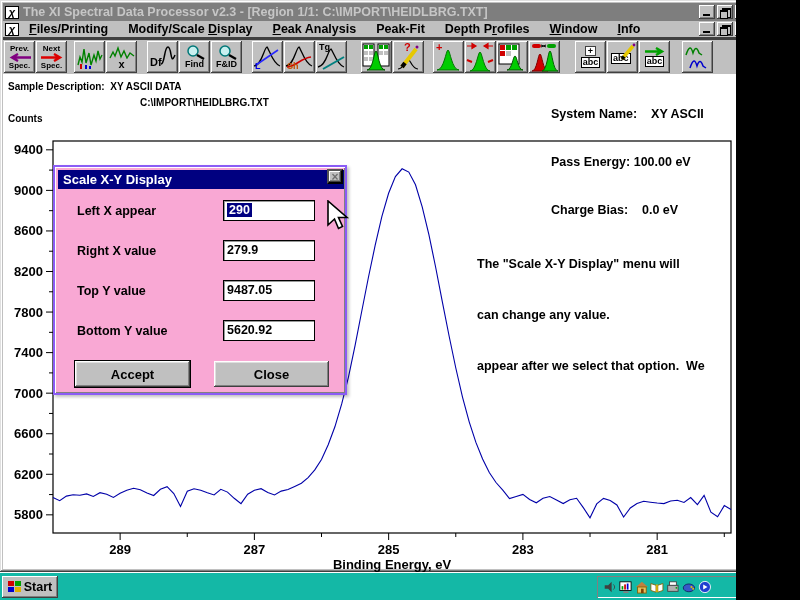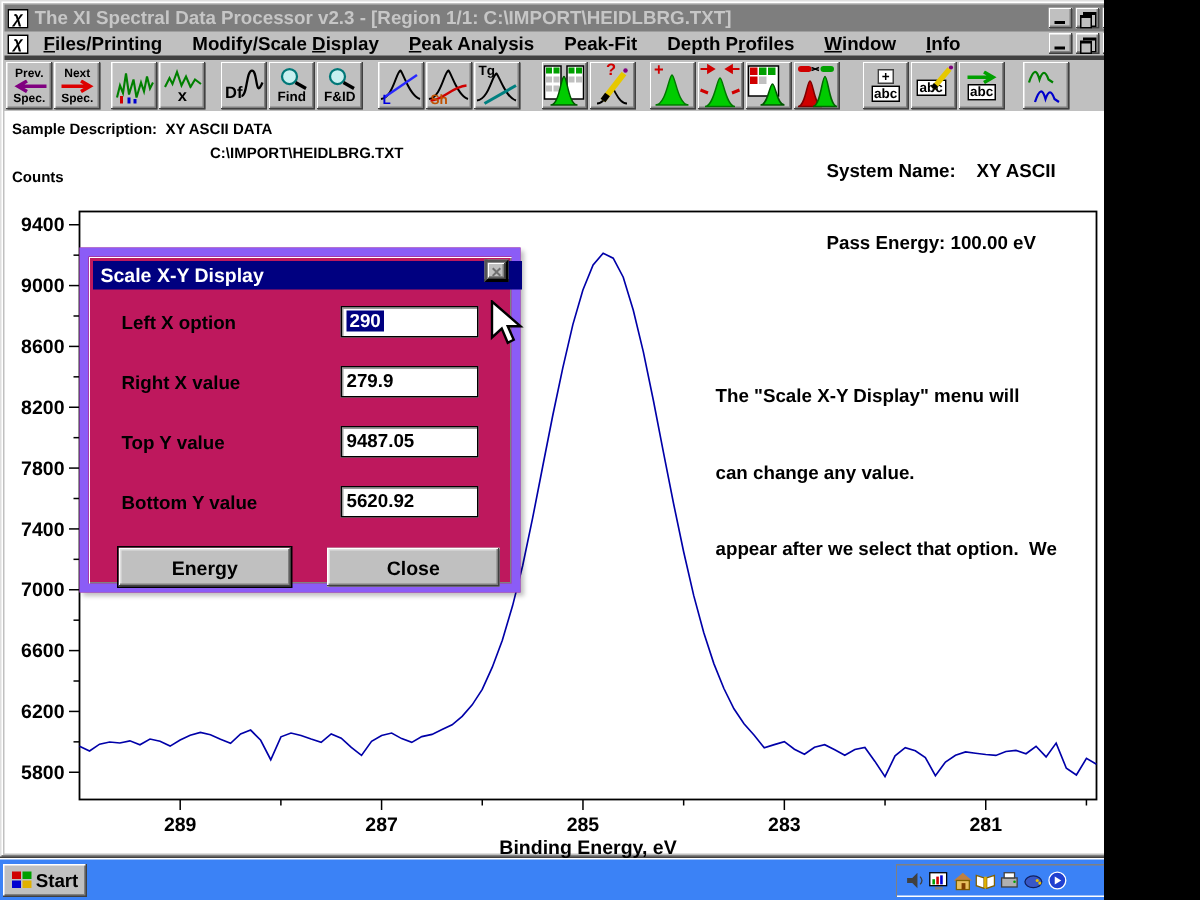--- a/index.html
+++ b/index.html
@@ -38,22 +38,22 @@
   .plusbox{display:inline-block;background:#fff;border:1px solid #404040;font-size:9px;font-weight:700;line-height:8px;width:11px;text-align:center;margin-bottom:1px;}
   
   .client{position:absolute;left:3px;top:74px;width:750px;height:495px;background:#fff;}
   .hdr-line{position:absolute;font-weight:700;font-size:10px;white-space:pre;}
   .info-block{position:absolute;left:548px;top:0px;font-weight:700;font-size:12.5px;line-height:16px;white-space:pre;}
   .annotation{position:absolute;left:474px;top:148px;width:274px;font-weight:700;font-size:12.5px;line-height:17px;white-space:pre;}
   #chart-svg{position:absolute;left:0;top:0;width:800px;height:600px;z-index:5;pointer-events:none;}
   .axis-label{font:700 13px "Liberation Sans",sans-serif;fill:#000;}
   .axis-title{font:700 13px "Liberation Sans",sans-serif;fill:#000;}
   
-  .dialog{position:absolute;left:53px;top:165px;width:294px;height:230px;z-index:10;background:#be185d;
-    border:6px solid #8b5cf6;box-shadow:inset 1px 1px 0 #fff,inset -1px -1px 0 #808080,2px 2px 3px rgba(0,0,0,.25);}
+  .dialog{position:absolute;left:53px;top:165px;width:294px;height:230px;z-index:10;background:#f9a8d4;
+    border:2px solid #8b5cf6;box-shadow:inset 1px 1px 0 #fff,inset -1px -1px 0 #808080,2px 2px 3px rgba(0,0,0,.25);}
   .dlg-title{position:absolute;left:3px;top:3px;width:286px;height:19px;background:#000080;color:#fff;font-weight:700;font-size:13px;line-height:19px;padding-left:5px;}
   .dlg-close{position:absolute;right:2px;top:2px;width:16px;height:15px;}
   .dlg-close::before{content:"×";position:absolute;left:0;top:-1px;width:100%;text-align:center;color:#707070;font-weight:700;font-size:12px;}
   .dlg-label{position:absolute;left:22px;font-weight:700;font-size:12.5px;}
   .dlg-input{position:absolute;left:168px;width:92px;height:21px;background:#fff;border:1px solid #000;box-shadow:inset 1px 1px 0 #9a9a9a;font-weight:700;font-size:12.5px;line-height:19px;padding-left:3px;}
   .sel{background:#000080;color:#fff;padding:0 2px;}
   .dlg-btn{position:absolute;top:194px;width:115px;height:26px;font-family:"Liberation Sans",sans-serif;font-weight:700;font-size:13px;border:0;}
   .default-ring{outline:1px solid #000;}
   
   .cursor{position:absolute;left:326px;top:200px;z-index:30;}
@@ -61,21 +61,21 @@
   .office-bar{position:absolute;left:756px;top:0;width:44px;height:572px;background:#000;z-index:20;display:flex;flex-direction:column;align-items:center;}
   .ob-logo{width:40px;height:16px;flex:none;display:flex;align-items:center;padding-left:2px;}
   .sq{width:5px;height:5px;display:inline-block;}
   .ob-office-btn{width:36px;height:30px;flex:none;background:#fff;box-shadow:inset 1px 1px 0 #808080,inset -1px -1px 0 #dfdfdf;display:flex;align-items:center;justify-content:center;margin-top:1px;}
   .ob-title{flex:none;height:50px;color:#fff;font-weight:700;font-size:13px;writing-mode:vertical-rl;letter-spacing:1px;margin:2px 0;}
   .ob-btn{width:36px;height:29px;flex:none;margin-bottom:2.6px;display:flex;align-items:center;justify-content:center;position:relative;}
   .serif-letter{font-family:"Liberation Serif",serif;font-weight:700;font-size:17px;color:#007474;line-height:17px;}
   .msdos{font-size:8px;font-weight:700;line-height:8px;text-align:center;}
   .msdos .d{color:#c00000}.msdos .o{color:#008000}.msdos .s{color:#0000c0}
   
-  .taskbar{position:absolute;left:0;top:572px;width:800px;height:28px;background:#3b82f6;border-top:1px solid #fff;z-index:25;display:flex;align-items:center;}
+  .taskbar{position:absolute;left:0;top:572px;width:800px;height:28px;background:#14b8a6;border-top:1px solid #fff;z-index:25;display:flex;align-items:center;}
   .start-btn{margin-left:2px;width:56px;height:22px;display:flex;align-items:center;justify-content:center;gap:3px;font-weight:700;font-size:12.5px;font-family:"Liberation Sans",sans-serif;border:0;}
   .flag{width:13px;height:11px;display:grid;grid-template-columns:6px 6px;grid-template-rows:5px 5px;gap:1px;}
   .tray{position:absolute;right:3px;top:3px;width:200px;height:22px;box-shadow:inset 1px 1px 0 #808080,inset -1px -1px 0 #fff;display:flex;align-items:center;padding:0 6px;gap:2px;}
   .clock{margin-left:auto;font-size:12px;font-weight:600;white-space:pre;padding-left:32px;}
   svg{display:block;}
 </style>
 </head>
 <body>
 
 <div class="desktop">
@@ -288,20 +288,21 @@
         </div>
     </div>
 
     <div class="client">
       <div class="hdr-line" style="left:5px;top:7px"><span>Sample Description:</span>  <span>XY ASCII DATA</span></div>
       <div class="hdr-line" style="left:137px;top:23px">C:\IMPORT\HEIDLBRG.TXT</div>
       <div class="hdr-line" style="left:5px;top:39px">Counts</div>
       <div class="info-block">
         <div>System Name:    XY ASCII</div>
         <div>Pass Energy: 100.00 eV</div>
+        <div>Charge Bias:    0.0 eV</div>
       </div>
       <div class="annotation">
         <div>The "Scale X-Y Display" menu will</div>
         <div>can change any value.</div>
         <div>appear after we select that option.  We</div>
       </div>
     </div>
   </div>
 
   <svg id="chart-svg">
@@ -350,29 +351,29 @@
       <line x1="455.7722772277219" y1="533" x2="455.7722772277219" y2="537" stroke="#000"></line>
       <line x1="590.0297029702958" y1="533" x2="590.0297029702958" y2="537" stroke="#000"></line>
       <line x1="724.2871287128697" y1="533" x2="724.2871287128697" y2="537" stroke="#000"></line>
       <text x="392" y="569" text-anchor="middle" class="axis-title">Binding Energy, eV</text>
       <polyline points="53.0,497.5 59.7,500.7 66.4,496.1 73.1,494.7 79.9,495.3 86.6,493.9 93.3,496.5 100.0,492.7 106.7,494.2 113.4,497.4 120.1,493.3 126.8,490.2 133.6,488.3 140.3,489.8 147.0,492.9 153.7,495.5 160.4,489.3 167.1,486.7 173.8,493.5 180.5,506.5 187.3,491.2 194.0,488.7 200.7,490.3 207.4,492.7 214.1,494.9 220.8,489.3 227.5,492.1 234.2,498.3 241.0,503.6 247.7,494.2 254.4,490.3 261.1,488.7 267.8,492.4 274.5,494.9 281.2,491.1 288.0,489.6 294.7,486.4 301.4,483.2 308.1,477.6 314.8,469.9 321.5,459.6 328.2,444.8 334.9,426.8 341.7,403.9 348.4,377.3 355.1,345.3 361.8,311.0 368.5,277.0 375.2,245.2 381.9,216.4 388.6,193.3 395.4,176.6 402.1,168.8 408.8,172.1 415.5,184.8 422.2,206.8 428.9,234.6 435.6,267.0 442.3,301.6 449.1,336.0 455.8,368.0 462.5,397.1 469.2,421.8 475.9,442.4 482.6,459.0 489.3,472.5 496.0,482.5 502.8,490.2 509.5,498.5 516.2,496.4 522.9,494.4 529.6,499.5 536.3,502.8 543.0,498.2 549.8,496.5 556.5,499.9 563.2,503.5 569.9,499.7 576.6,498.3 583.3,507.6 590.0,517.8 596.7,503.9 603.5,498.4 610.2,500.5 616.9,505.0 623.6,517.1 630.3,508.0 637.0,503.5 643.7,501.3 650.4,502.2 657.2,503.0 663.9,503.6 670.6,501.0 677.3,500.3 684.0,502.5 690.7,497.5 697.4,504.6 704.1,495.4 710.9,512.2 717.6,516.7 724.3,505.6 731.0,509.5" fill="none" stroke="#0000a8" stroke-width="1.1"></polyline>
     </svg>
 
   <div class="dialog">
     <div class="dlg-title">Scale X-Y Display</div>
     <button class="dlg-close raised-thin"></button>
-    <div class="dlg-label" style="top:37px">Left X option</div>
+    <div class="dlg-label" style="top:37px">Left X appear</div>
     <div class="dlg-input" style="top:33px"><span class="sel">290</span></div>
     <div class="dlg-label" style="top:77px">Right X value</div>
     <div class="dlg-input" style="top:73px"><span>279.9</span></div>
     <div class="dlg-label" style="top:117px">Top Y value</div>
     <div class="dlg-input" style="top:113px"><span>9487.05</span></div>
     <div class="dlg-label" style="top:157px">Bottom Y value</div>
     <div class="dlg-input" style="top:153px"><span>5620.92</span></div>
-    <button class="dlg-btn raised default-ring" style="left:20px">Energy</button>
+    <button class="dlg-btn raised default-ring" style="left:20px">Accept</button>
     <button class="dlg-btn raised" style="left:159px">Close</button>
   </div>
 
   <svg class="cursor" width="24" height="32" viewBox="0 0 24 32">
     <polygon points="2,1 2,25 8.5,19 12.5,28.5 16.5,26.5 12.5,17.5 21,17.5" fill="#fff" stroke="#000" stroke-width="1.6"></polygon>
   </svg>
 
   <div class="office-bar">
     <div class="ob-logo">
       <span class="sq" style="background:#d00000"></span>

